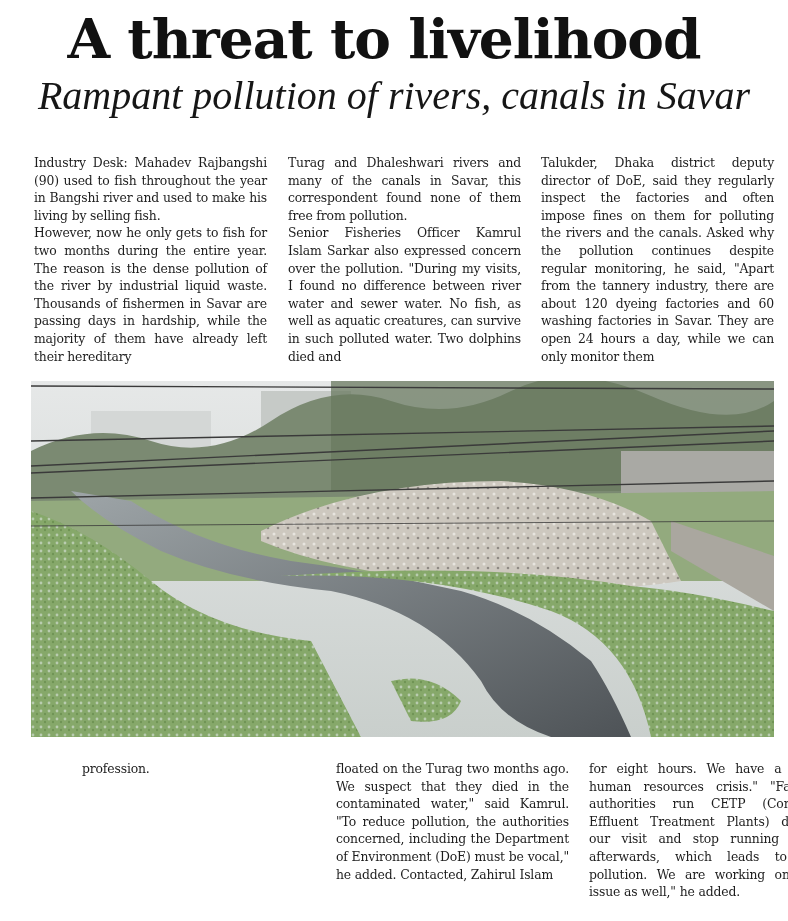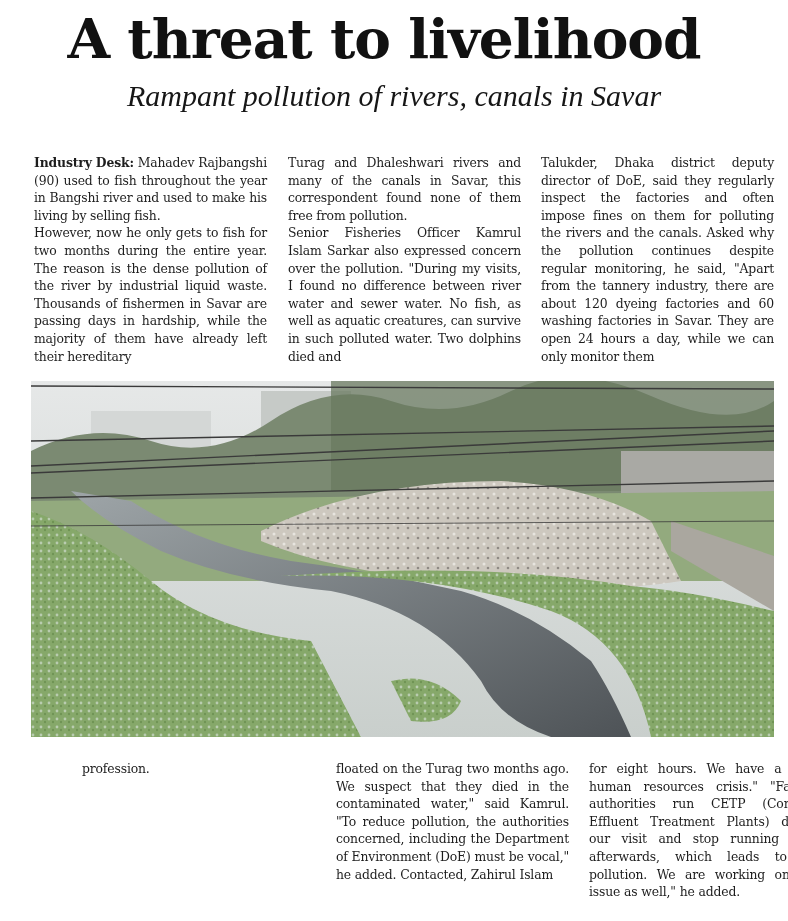--- a/index.html
+++ b/index.html
@@ -4,33 +4,33 @@
   <style>
     html, body { margin: 0; padding: 0; background: #ffffff; }
     body { width: 788px; height: 921px; position: relative; overflow: hidden; color: #1c1c1c; }
     .headline {
       position: absolute; left: 0; top: 6px; width: 768px; text-align: center;
       font-family: "DejaVu Serif", serif; font-weight: bold; font-size: 55px;
       letter-spacing: -1px; line-height: 66px; color: #111; margin: 0;
     }
     .subhead {
       position: absolute; left: 0; top: 80px; width: 788px; text-align: center;
-      font-family: "Liberation Serif", serif; font-style: italic; font-size: 30px;
+      font-family: "Liberation Serif", serif; font-style: italic; font-size: 40px;
       line-height: 32px; color: #161616; margin: 0;
     }
     .col {
       position: absolute; width: 233px;
       font-family: "DejaVu Serif", serif; font-size: 12.4px; line-height: 17.6px;
       text-align: justify; color: #1d1d1d; letter-spacing: -0.15px;
     }
     .col p { margin: 0; text-indent: 0; }
     .c1 { left: 34px; } .c2 { left: 288px; } .c3 { left: 541px; }
     .top { top: 154px; }
     .bot { top: 760px; margin-left: 48px; }
-    .dateline { font-weight: bold; }
+    .dateline { font-weight: normal; }
     .photo {
       position: absolute; left: 31px; top: 381px; width: 743px; height: 356px; overflow: hidden;
     }
     .photo svg { display: block; }
   </style>
 </head>
 <body>
 
 <h1 class="headline">A threat to livelihood</h1>
 <div class="subhead">

